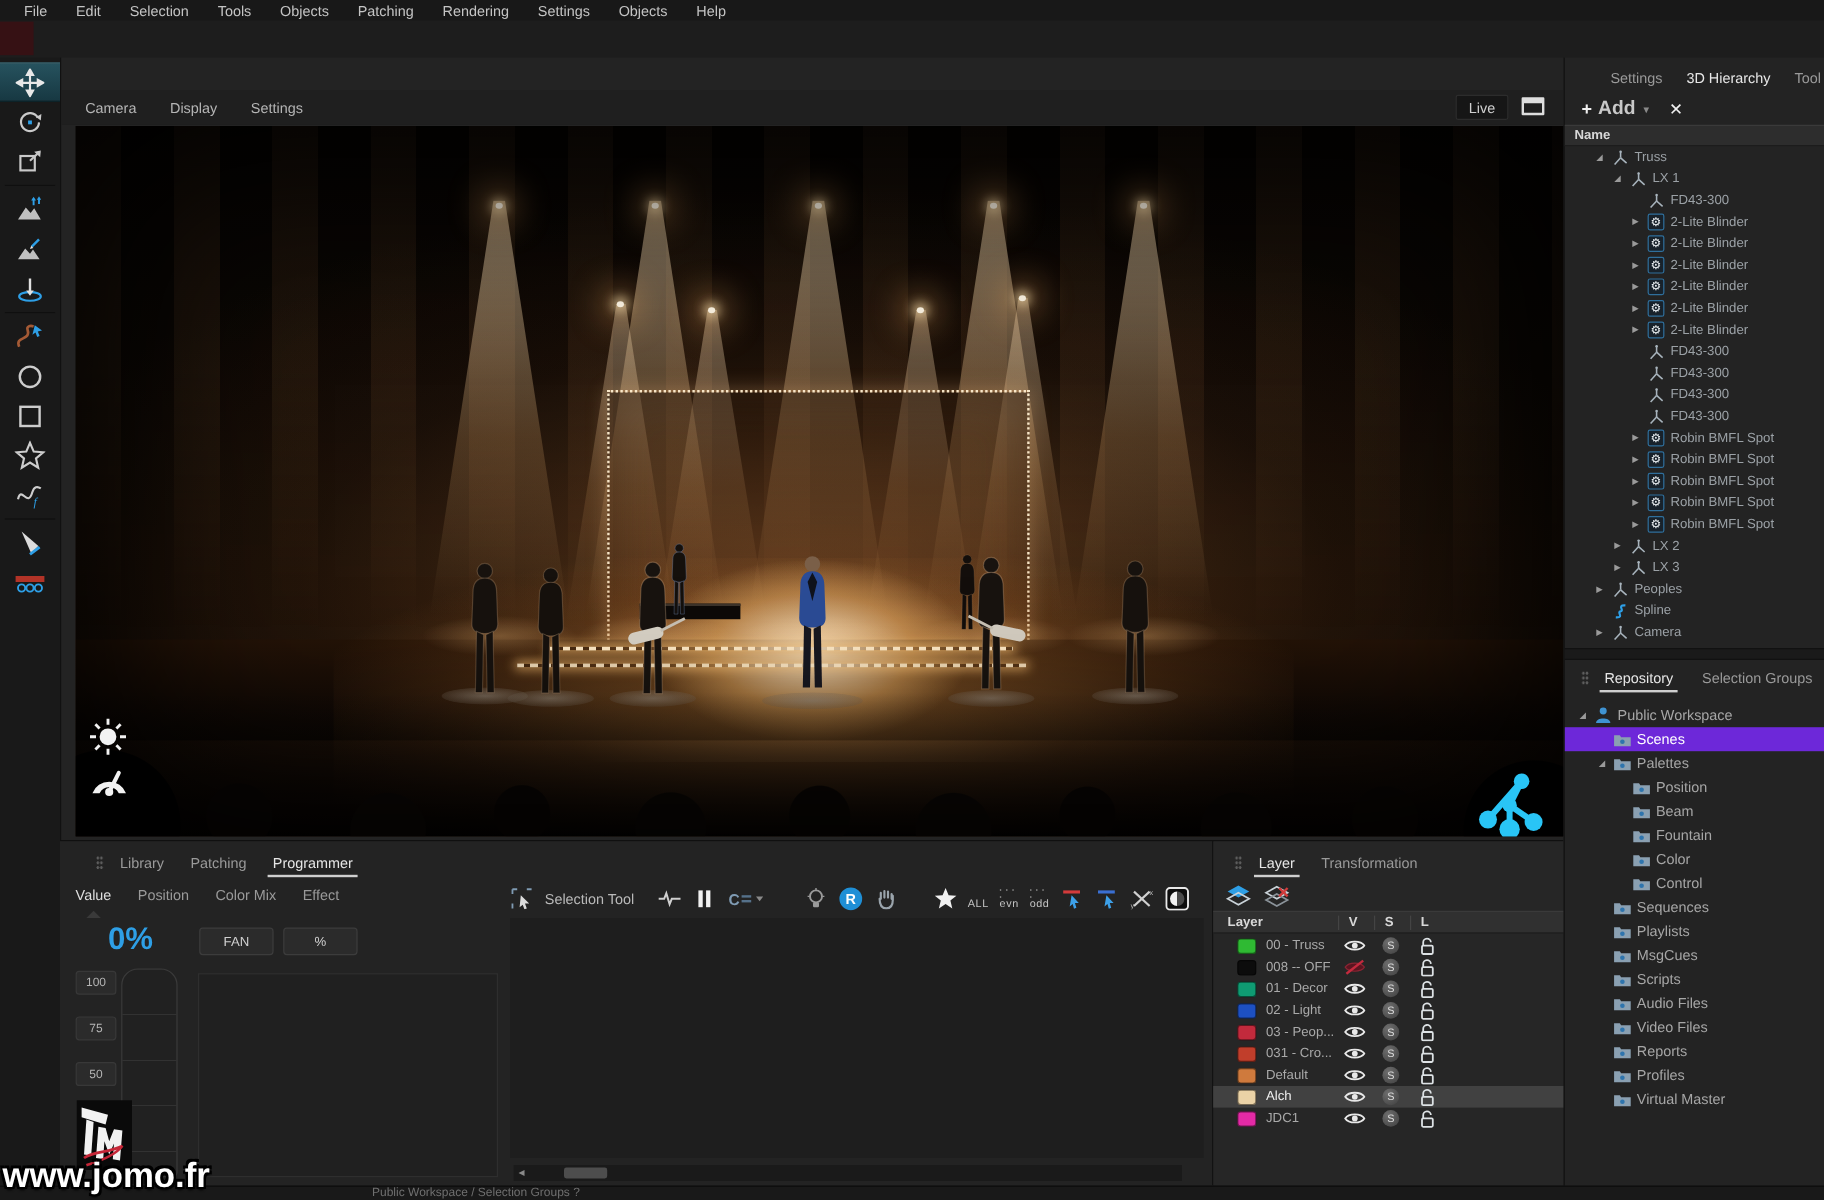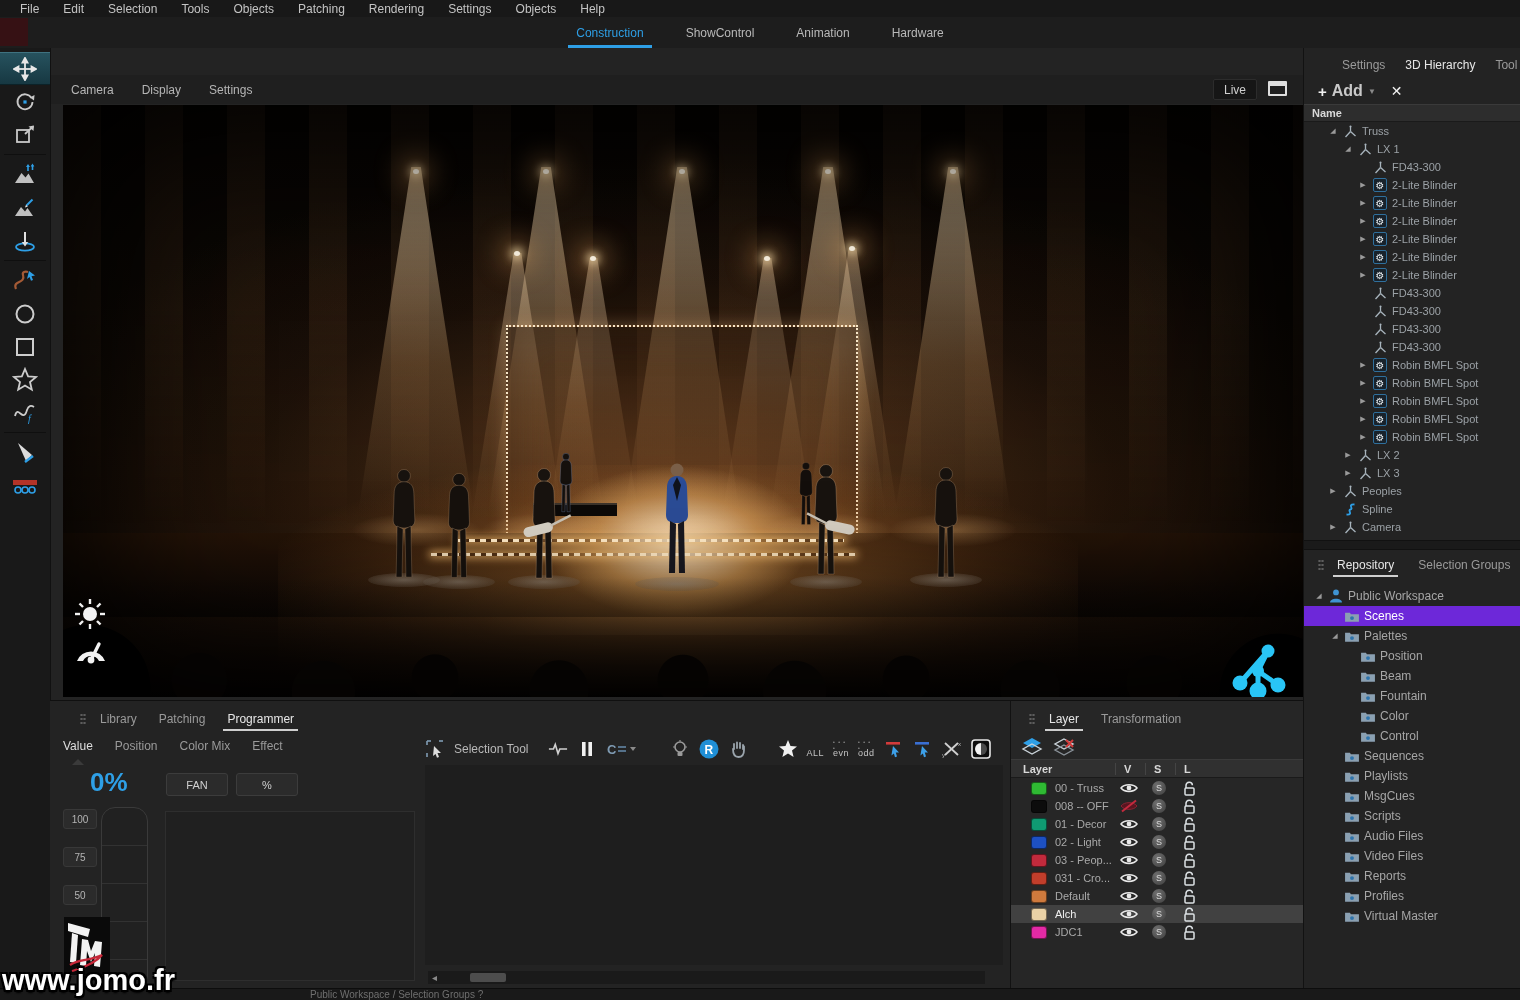--- a/index.html
+++ b/index.html
@@ -201,27 +201,20 @@
       <span class="menu-item">Selection</span>
       <span class="menu-item">Tools</span>
       <span class="menu-item">Objects</span>
       <span class="menu-item">Patching</span>
       <span class="menu-item">Rendering</span>
       <span class="menu-item">Settings</span>
       <span class="menu-item">Objects</span>
       <span class="menu-item">Help</span>
     </div>
 
-  <div id="wstabs">
-
-  <div class="ws-tab active"><span>Construction</span></div>
-      <div class="ws-tab"><span>ShowControl</span></div>
-      <div class="ws-tab"><span>Animation</span></div>
-      <div class="ws-tab"><span>Hardware</span></div>
-    </div>
   <div id="appbadge"></div>
 
   <div id="lefttoolbar">
     <div class="ltool selected">
       <svg width="24" height="24" viewBox="0 0 24 24">
           <g stroke="#e8e8e8" stroke-width="1.8" fill="#e8e8e8">
             <line x1="12" y1="5" x2="12" y2="19"></line>
             <line x1="5" y1="12" x2="19" y2="12"></line>
             <polygon points="12,1 9.5,5.5 14.5,5.5"></polygon>
             <polygon points="12,23 9.5,18.5 14.5,18.5"></polygon>

